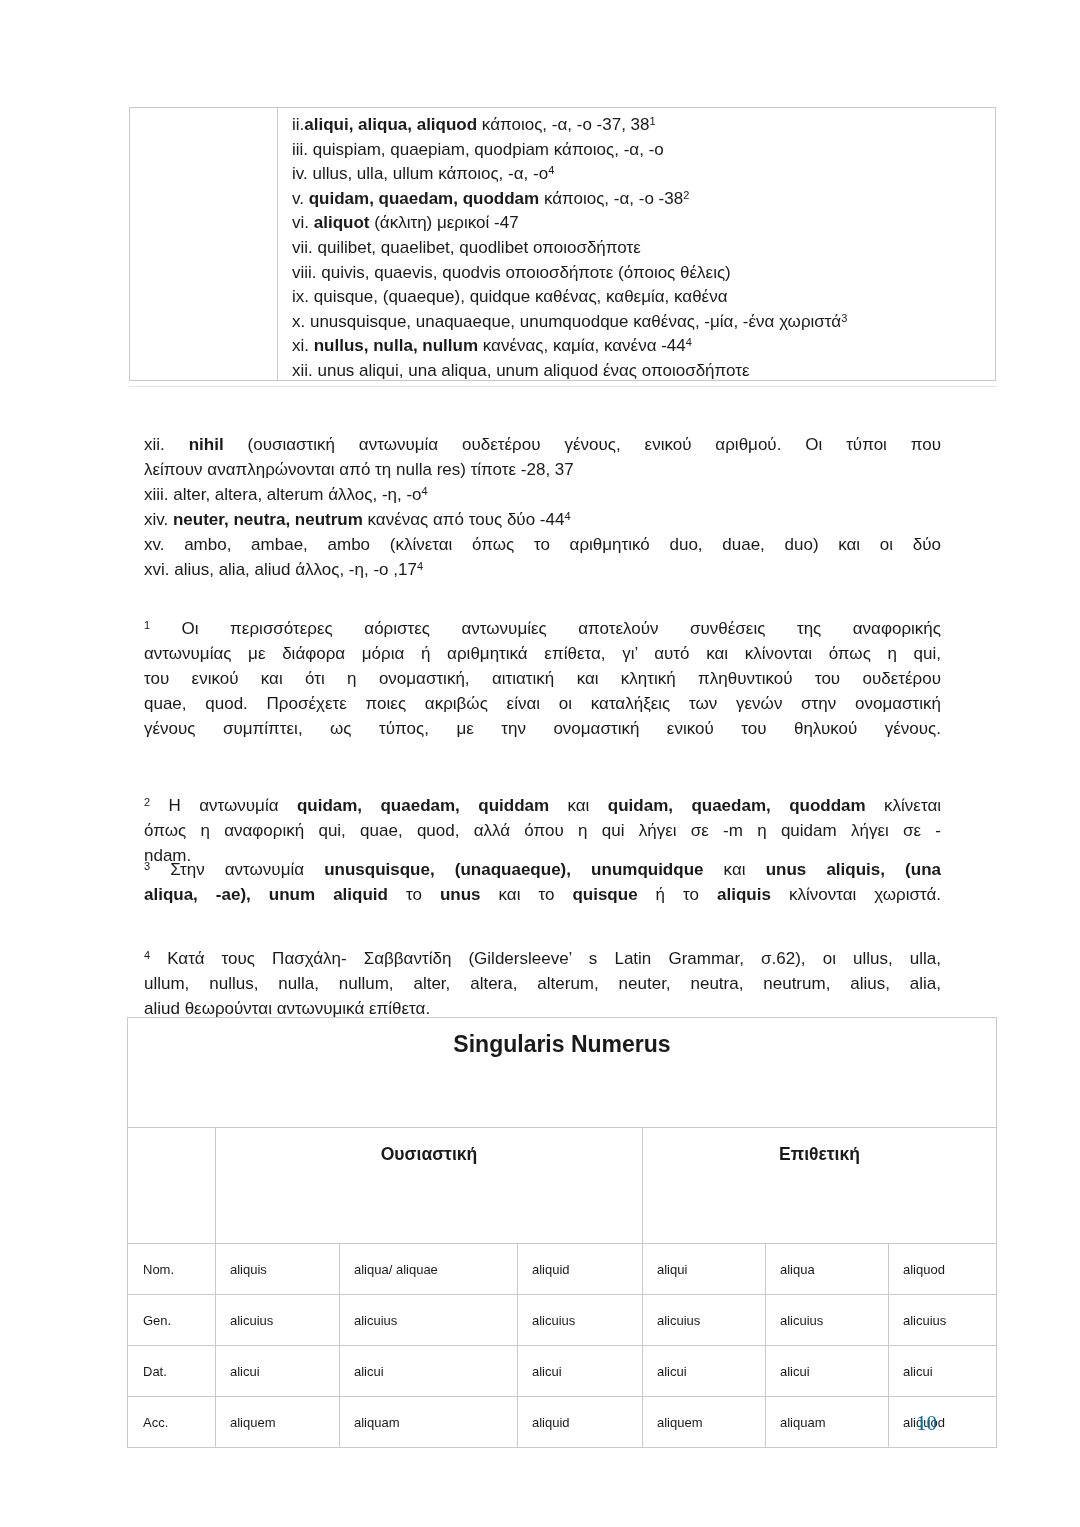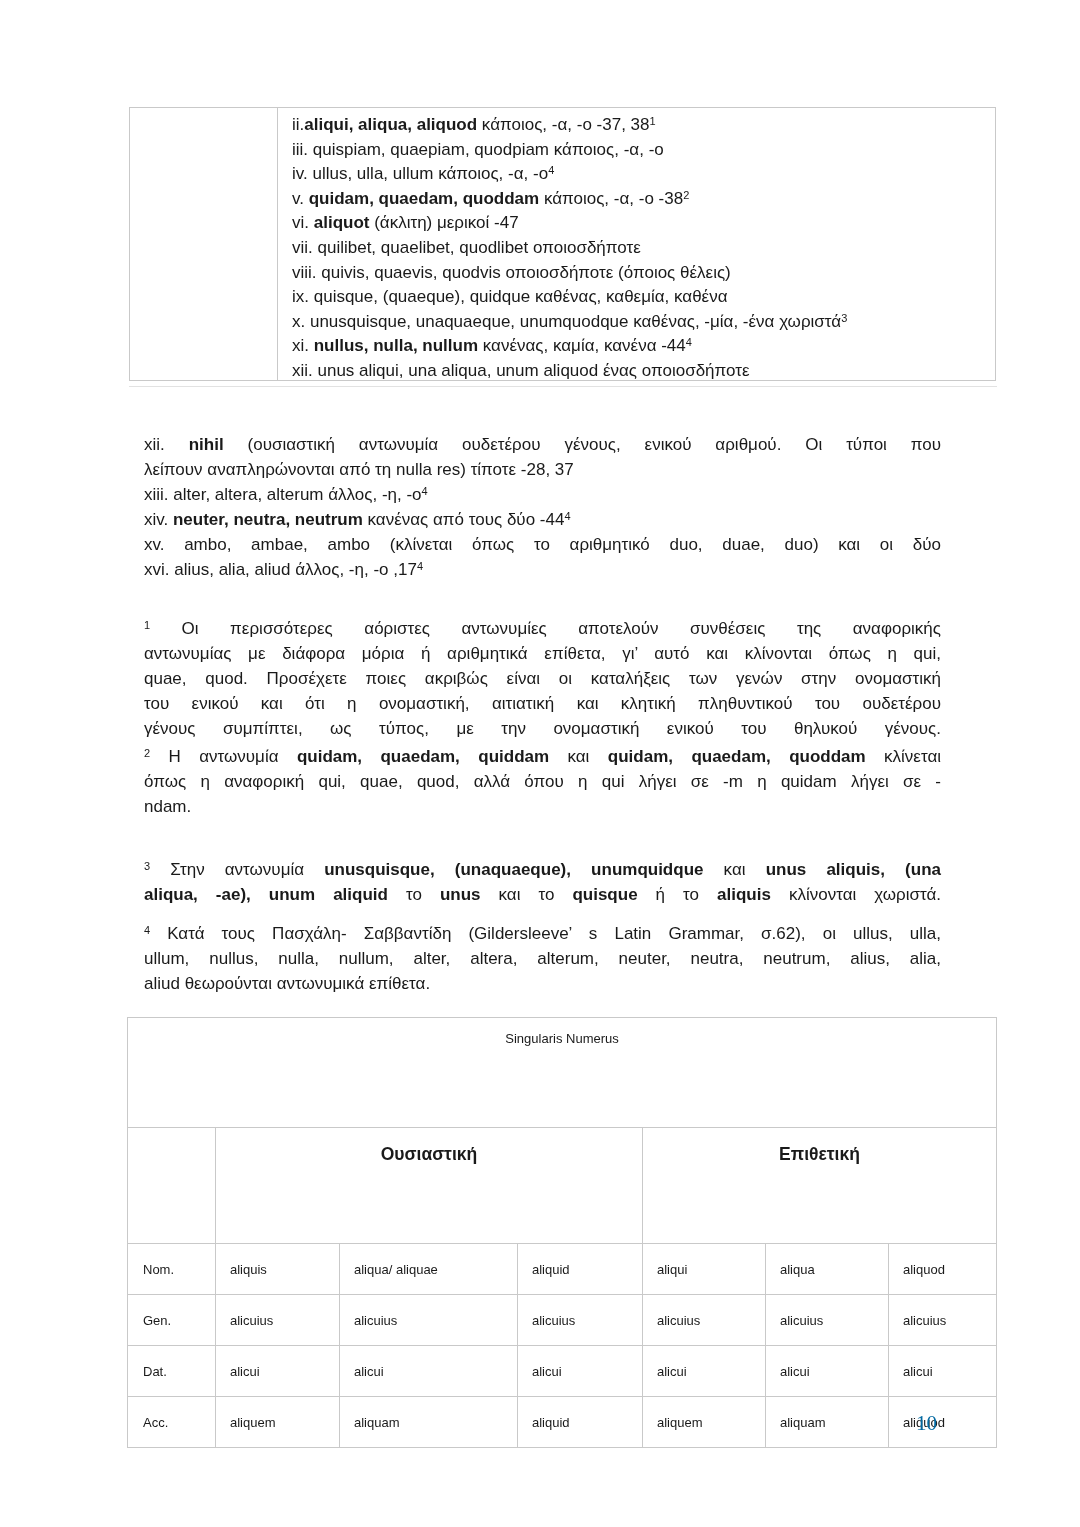--- a/index.html
+++ b/index.html
@@ -33,37 +33,37 @@
   .box-content .tline { line-height:24.6px; }
   .box-shadow {
     position:absolute; left:129px; top:386px;
     width:868px; height:1px; background:#e2e2e2;
   }
 
   
   .textblock { position:absolute; left:144px; width:797px; }
   .main-list { top:432px; }
   .fn1 { top:616px; }
-  .fn2 { top:744px; }
+  .fn2 { top:793px; }
   .fn3 { top:857px; }
-  .fn4 { top:921px; }
+  .fn4 { top:946px; }
 
   
   .decl-table {
     position:absolute; left:127px; top:1017px;
     width:869px;
     border-collapse:collapse; table-layout:fixed;
   }
   .decl-table td {
     border:1px solid #c9c9c9;
     font-size:13px; color:#1a1a1a;
     overflow:hidden;
   }
   .title-row td {
-    height:95px; font-weight:normal; font-size:13px;
+    height:95px; font-weight:bold; font-size:23px;
     text-align:center; vertical-align:top; padding-top:13px;
   }
   .group-row td {
     height:98px; font-weight:bold; font-size:17.5px;
     text-align:center; vertical-align:top; padding-top:16px;
   }
   .data-row td { height:48px; vertical-align:middle; padding-left:14px; }
   .data-row td.lbl { padding-left:15px; }
 
   .page-number {
@@ -100,22 +100,22 @@
       <div class="tline"><span>λείπουν αναπληρώνονται από τη nulla res) τίποτε -28, 37</span></div>
       <div class="tline"><span>xiii. alter, altera, alterum άλλος, -η, -ο</span><sup>4</sup></div>
       <div class="tline"><span>xiv. </span><span class="b">neuter, neutra, neutrum</span><span> κανένας από τους δύο -44</span><sup>4</sup></div>
       <div class="tline just"><span>xv. ambo, ambae, ambo (κλίνεται όπως το αριθμητικό duo, duae, duo) και οι δύο</span></div>
       <div class="tline"><span>xvi. alius, alia, aliud άλλος, -η, -ο ,17</span><sup>4</sup></div>
     </div>
 
   <div class="textblock fn1">
       <div class="tline just"><sup>1</sup><span> Οι περισσότερες αόριστες αντωνυμίες αποτελούν συνθέσεις της αναφορικής</span></div>
       <div class="tline just"><span>αντωνυμίας με διάφορα μόρια ή αριθμητικά επίθετα, γι’ αυτό και κλίνονται όπως η qui,</span></div>
+      <div class="tline just"><span>του ενικού και ότι η ονομαστική, αιτιατική και κλητική πληθυντικού του ουδετέρου</span></div>
       <div class="tline just"><span>quae, quod. Προσέχετε ποιες ακριβώς είναι οι καταλήξεις των γενών στην ονομαστική</span></div>
-      <div class="tline just"><span>του ενικού και ότι η ονομαστική, αιτιατική και κλητική πληθυντικού του ουδετέρου</span></div>
       <div class="tline just"><span>γένους συμπίπτει, ως τύπος, με την ονομαστική ενικού του θηλυκού γένους.</span></div>
     </div>
   <div class="textblock fn2">
       <div class="tline just"><sup>2</sup><span> Η αντωνυμία </span><span class="b">quidam, quaedam, quiddam</span><span> και </span><span class="b">quidam, quaedam, quoddam</span><span> κλίνεται</span></div>
       <div class="tline just"><span>όπως η αναφορική qui, quae, quod, αλλά όπου η qui λήγει σε -m η quidam λήγει σε -</span></div>
       <div class="tline"><span>ndam.</span></div>
     </div>
   <div class="textblock fn3">
       <div class="tline just"><sup>3</sup><span> Στην αντωνυμία </span><span class="b">unusquisque, (unaquaeque), unumquidque</span><span> και </span><span class="b">unus aliquis, (una</span></div>
       <div class="tline just"><span class="b">aliqua, -ae), unum aliquid</span><span> το </span><span class="b">unus</span><span> και το </span><span class="b">quisque</span><span> ή το </span><span class="b">aliquis</span><span> κλίνονται χωριστά.</span></div>

